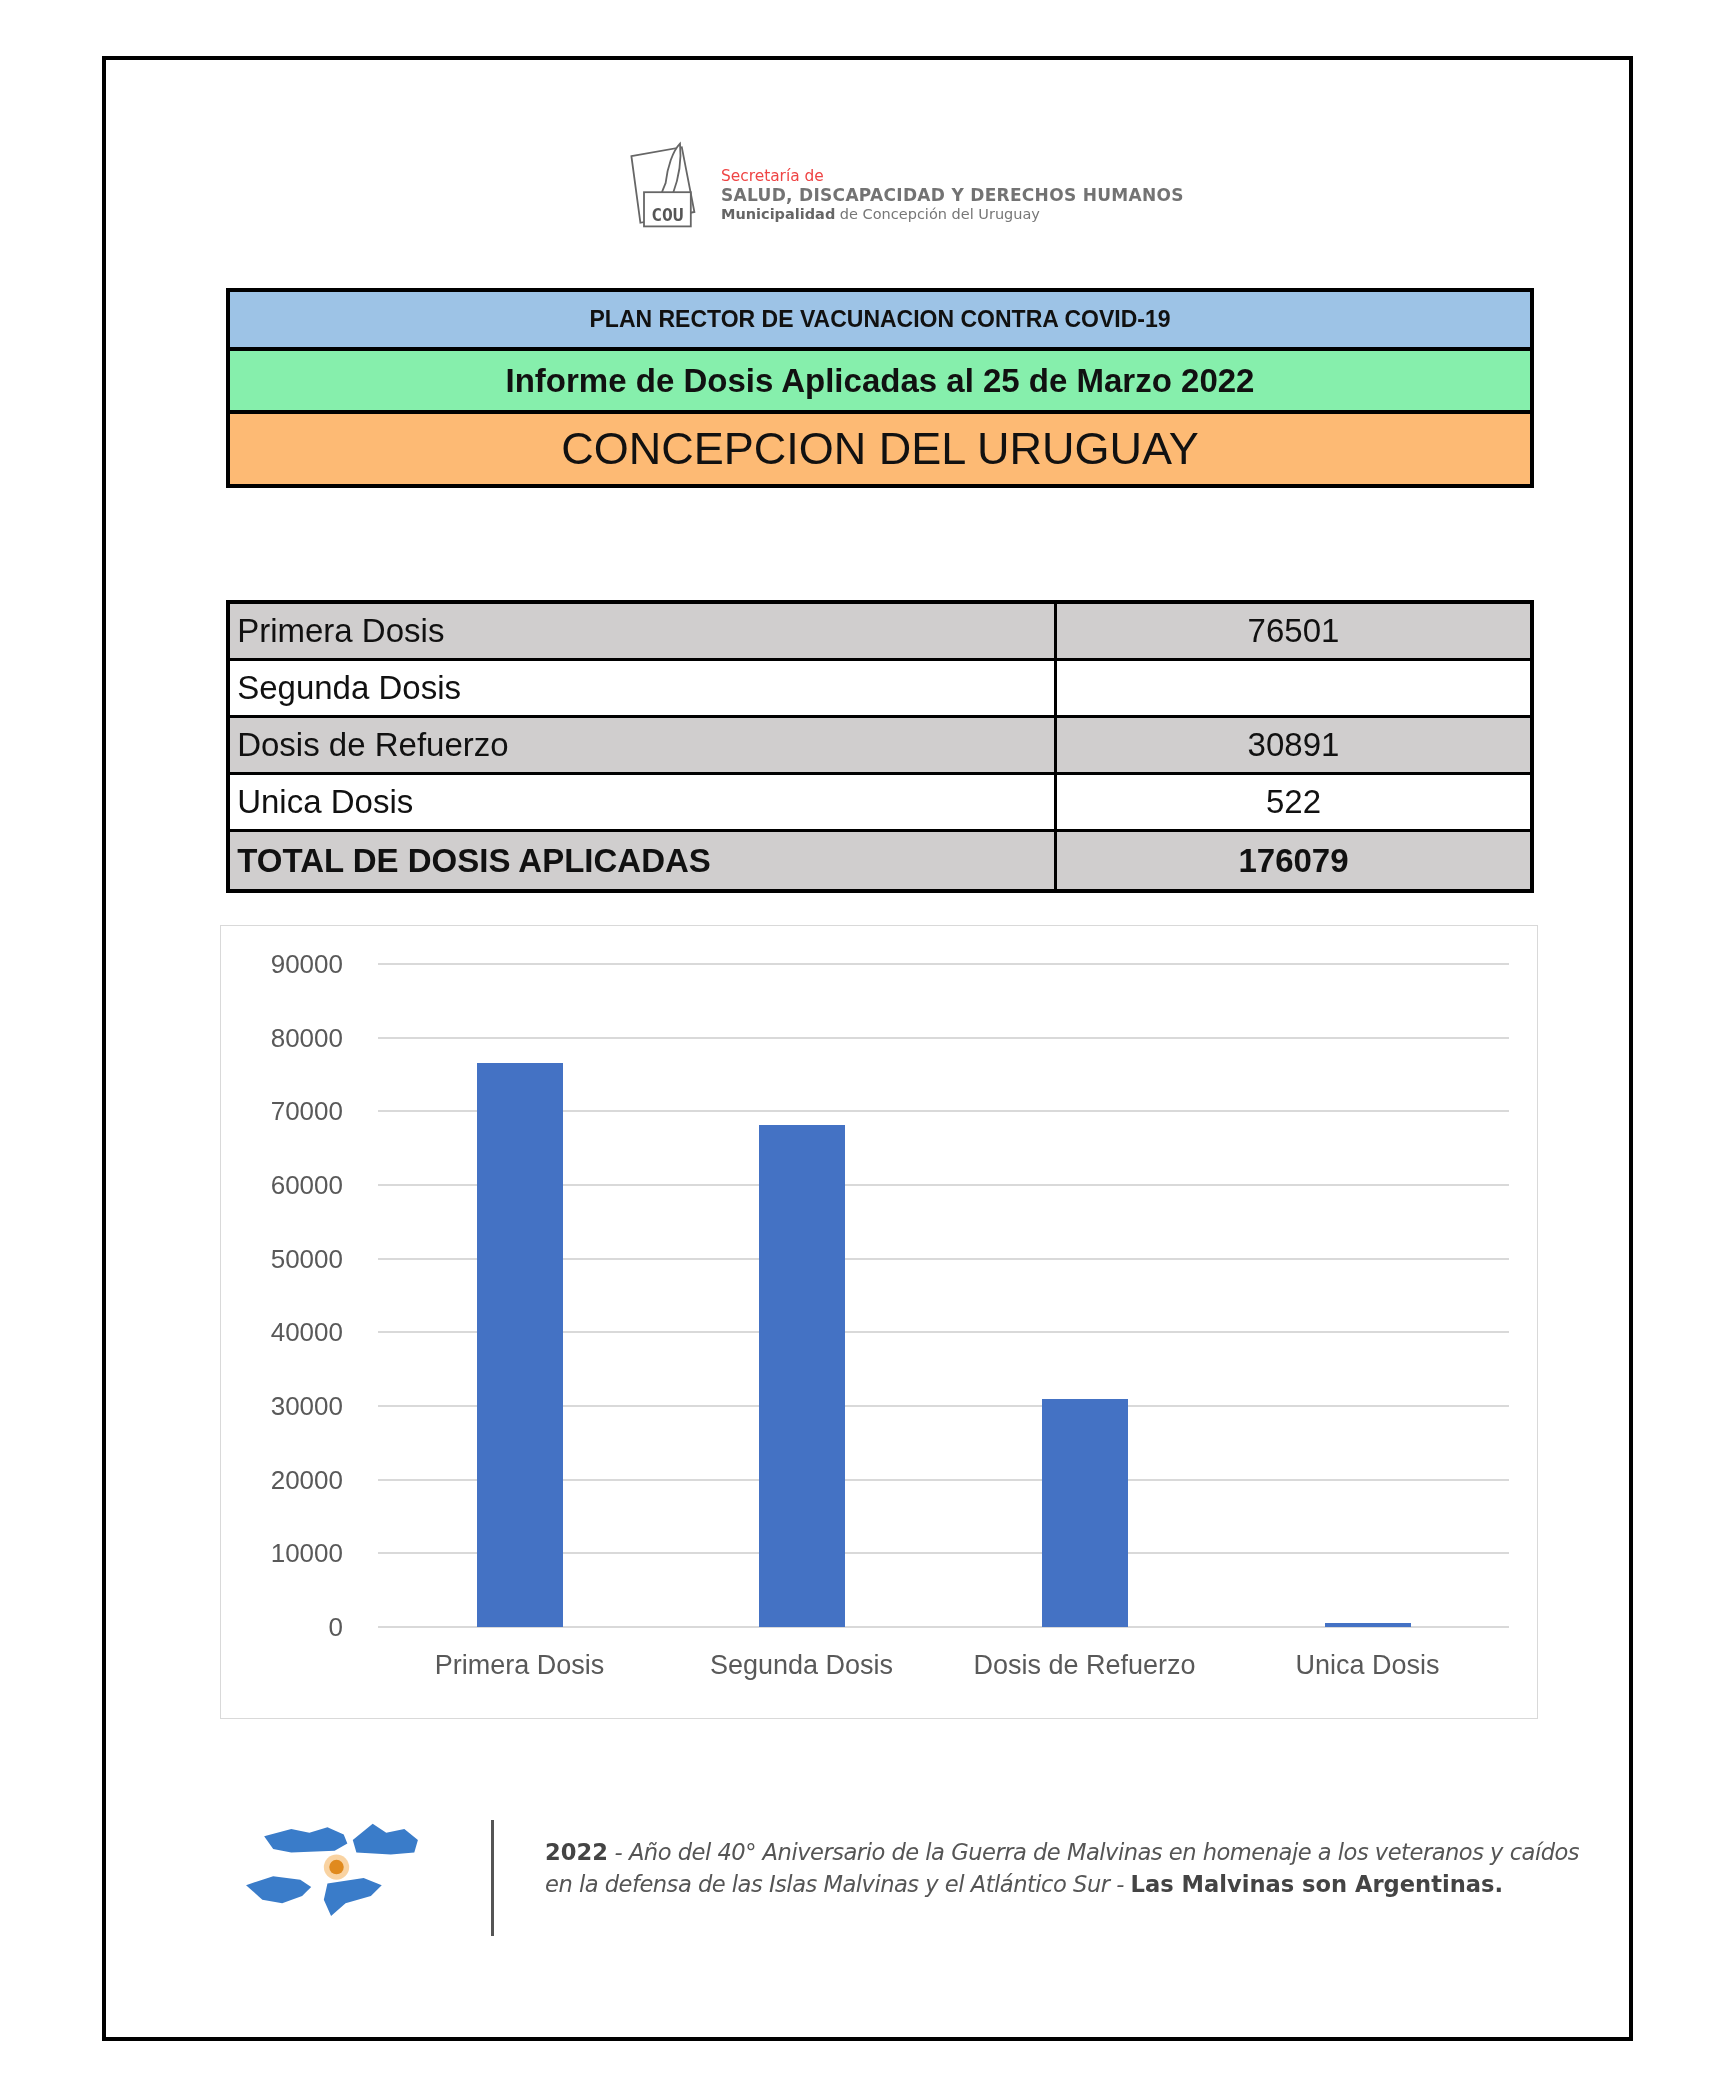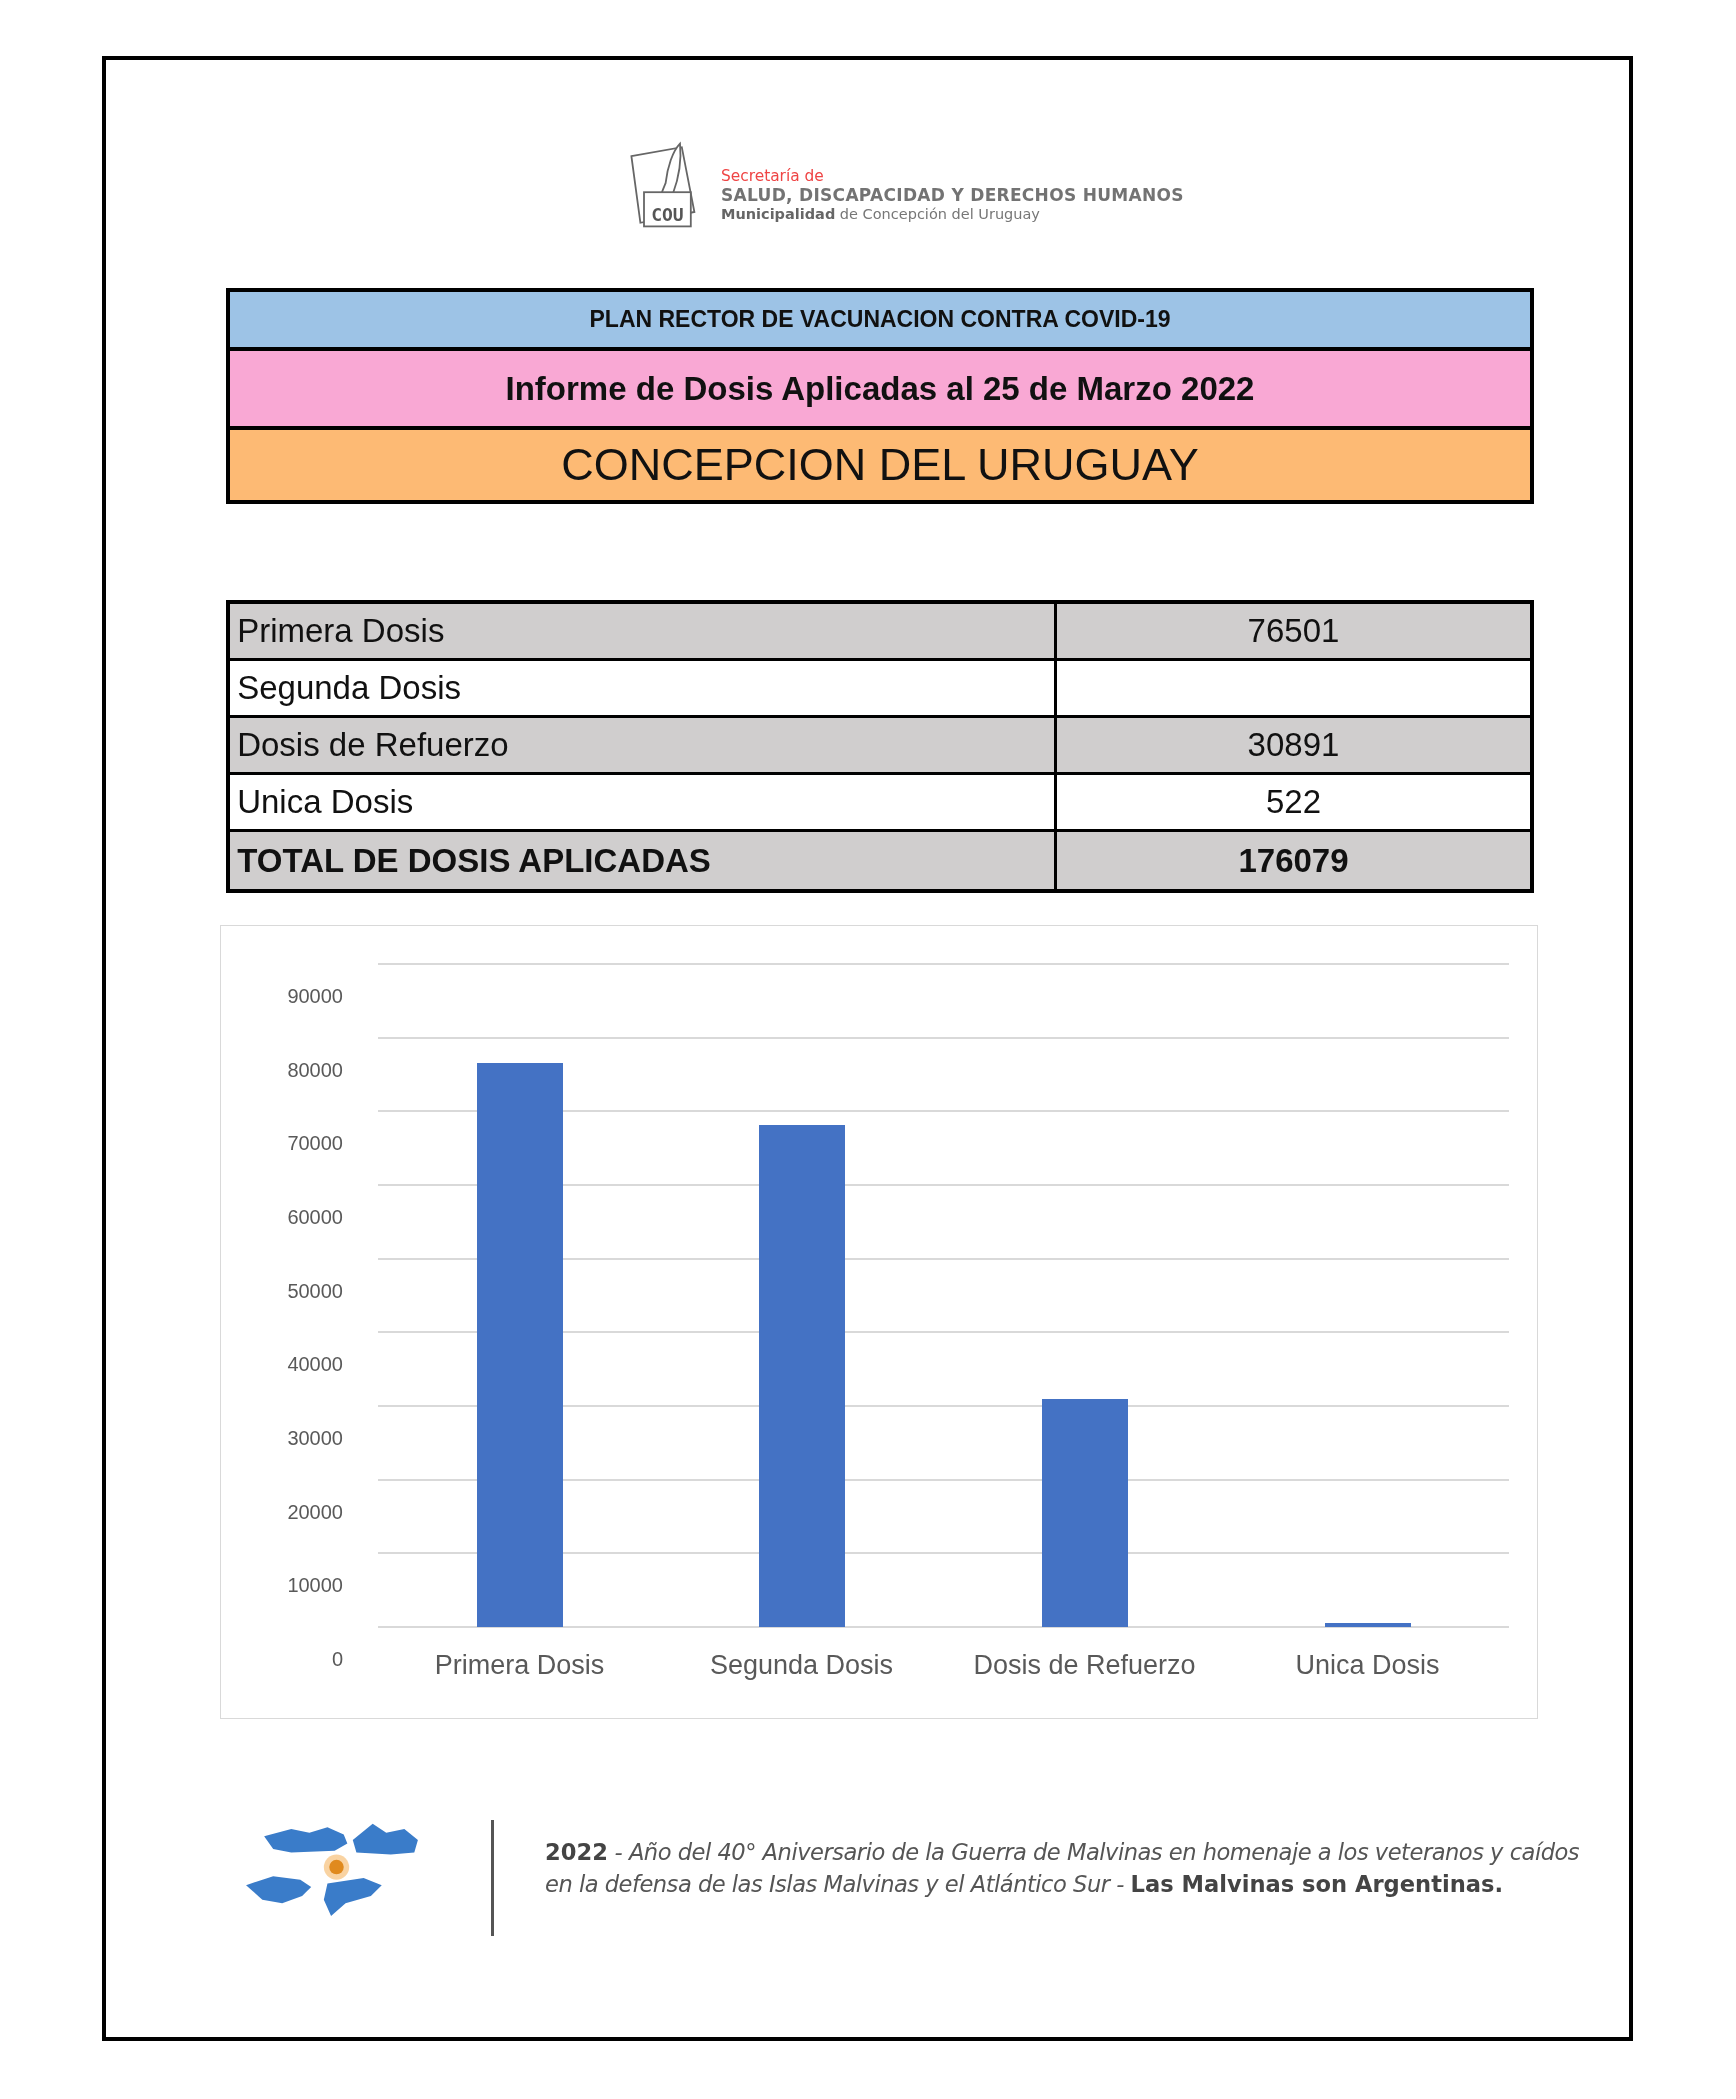--- a/index.html
+++ b/index.html
@@ -13,36 +13,36 @@
   .logo-line1 { font-size: 15.4px; color: #ef4444; line-height: 18px; font-family: "DejaVu Sans", sans-serif; }
   .logo-line2 { font-size: 17px; color: #737373; font-weight: bold; line-height: 20px; letter-spacing: 0.3px; font-family: "DejaVu Sans", sans-serif; }
   .logo-line3 { font-size: 14.5px; color: #777; line-height: 18px; font-family: "DejaVu Sans", sans-serif; }
   .logo-line3 b { color: #666; }
 
   
   .title-table { position: absolute; left: 226px; top: 288px; width: 1300px; border: 4.5px solid #000; }
   .title-row { box-sizing: border-box; text-align: center; color: #111; border-bottom: 4.5px solid #000; display: flex; align-items: center; justify-content: center; }
   .title-row:last-child { border-bottom: none; }
   .tr1 { height: 59px; background: #9dc3e6; font-size: 23px; font-weight: bold; }
-  .tr2 { height: 79px; background: #f9a8d4; font-size: 33px; font-weight: bold; }
+  .tr2 { height: 63px; background: #86efac; font-size: 33px; font-weight: bold; }
   .tr3 { height: 70px; background: #fdba74; font-size: 45px; }
 
   
   .data-table { position: absolute; left: 226px; top: 600px; width: 1300px; border: 4.5px solid #000; border-collapse: collapse; }
   .drow { display: flex; height: 54px; border-bottom: 3.6px solid #000; box-sizing: content-box; }
   .drow:last-child { border-bottom: none; height: 57px; }
   .drow.gray { background: #d0cece; }
   .drow.white { background: #ffffff; }
   .dlabel { width: 827px; border-right: 3.6px solid #000; font-size: 33px; color: #111; padding-left: 7.2px; display: flex; align-items: center; box-sizing: border-box; }
   .dvalue { flex: 1; text-align: center; font-size: 33px; color: #111; display: flex; align-items: center; justify-content: center; }
   .drow.total .dlabel, .drow.total .dvalue { font-weight: bold; }
 
   
   .chart { position: absolute; left: 220px; top: 925px; width: 1316px; height: 792px; border: 1.8px solid #d9d9d9; background: #fff; }
-  .ytick { position: absolute; right: 1215px; font-size: 20px; color: #595959; text-align: right; transform: translateY(-50%); white-space: nowrap; margin-top: 32px; }
+  .ytick { position: absolute; right: 1215px; font-size: 26px; color: #595959; text-align: right; transform: translateY(-50%); white-space: nowrap; }
   .gridline { position: absolute; left: 157px; width: 1131px; height: 1.8px; background: #d9d9d9; }
   .bar { position: absolute; background: #4472c4; }
   .xlabel { position: absolute; top: 724px; width: 289px; margin-left: -145px; text-align: center; font-size: 27px; color: #595959; white-space: nowrap; }
 
   
   .flag { position: absolute; left: 237px; top: 1809px; width: 199px; height: 118px; }
   .footer-divider { position: absolute; left: 491px; top: 1820px; width: 2.7px; height: 116px; background: #555; }
   .footer-text { position: absolute; left: 545px; top: 1836px; font-size: 22.6px; color: #555; line-height: 32px; font-style: italic; font-family: "DejaVu Sans", sans-serif; letter-spacing: -0.5px; }
   .footer-text .b { font-weight: bold; font-style: normal; color: #444; letter-spacing: 0; }
 </style>

